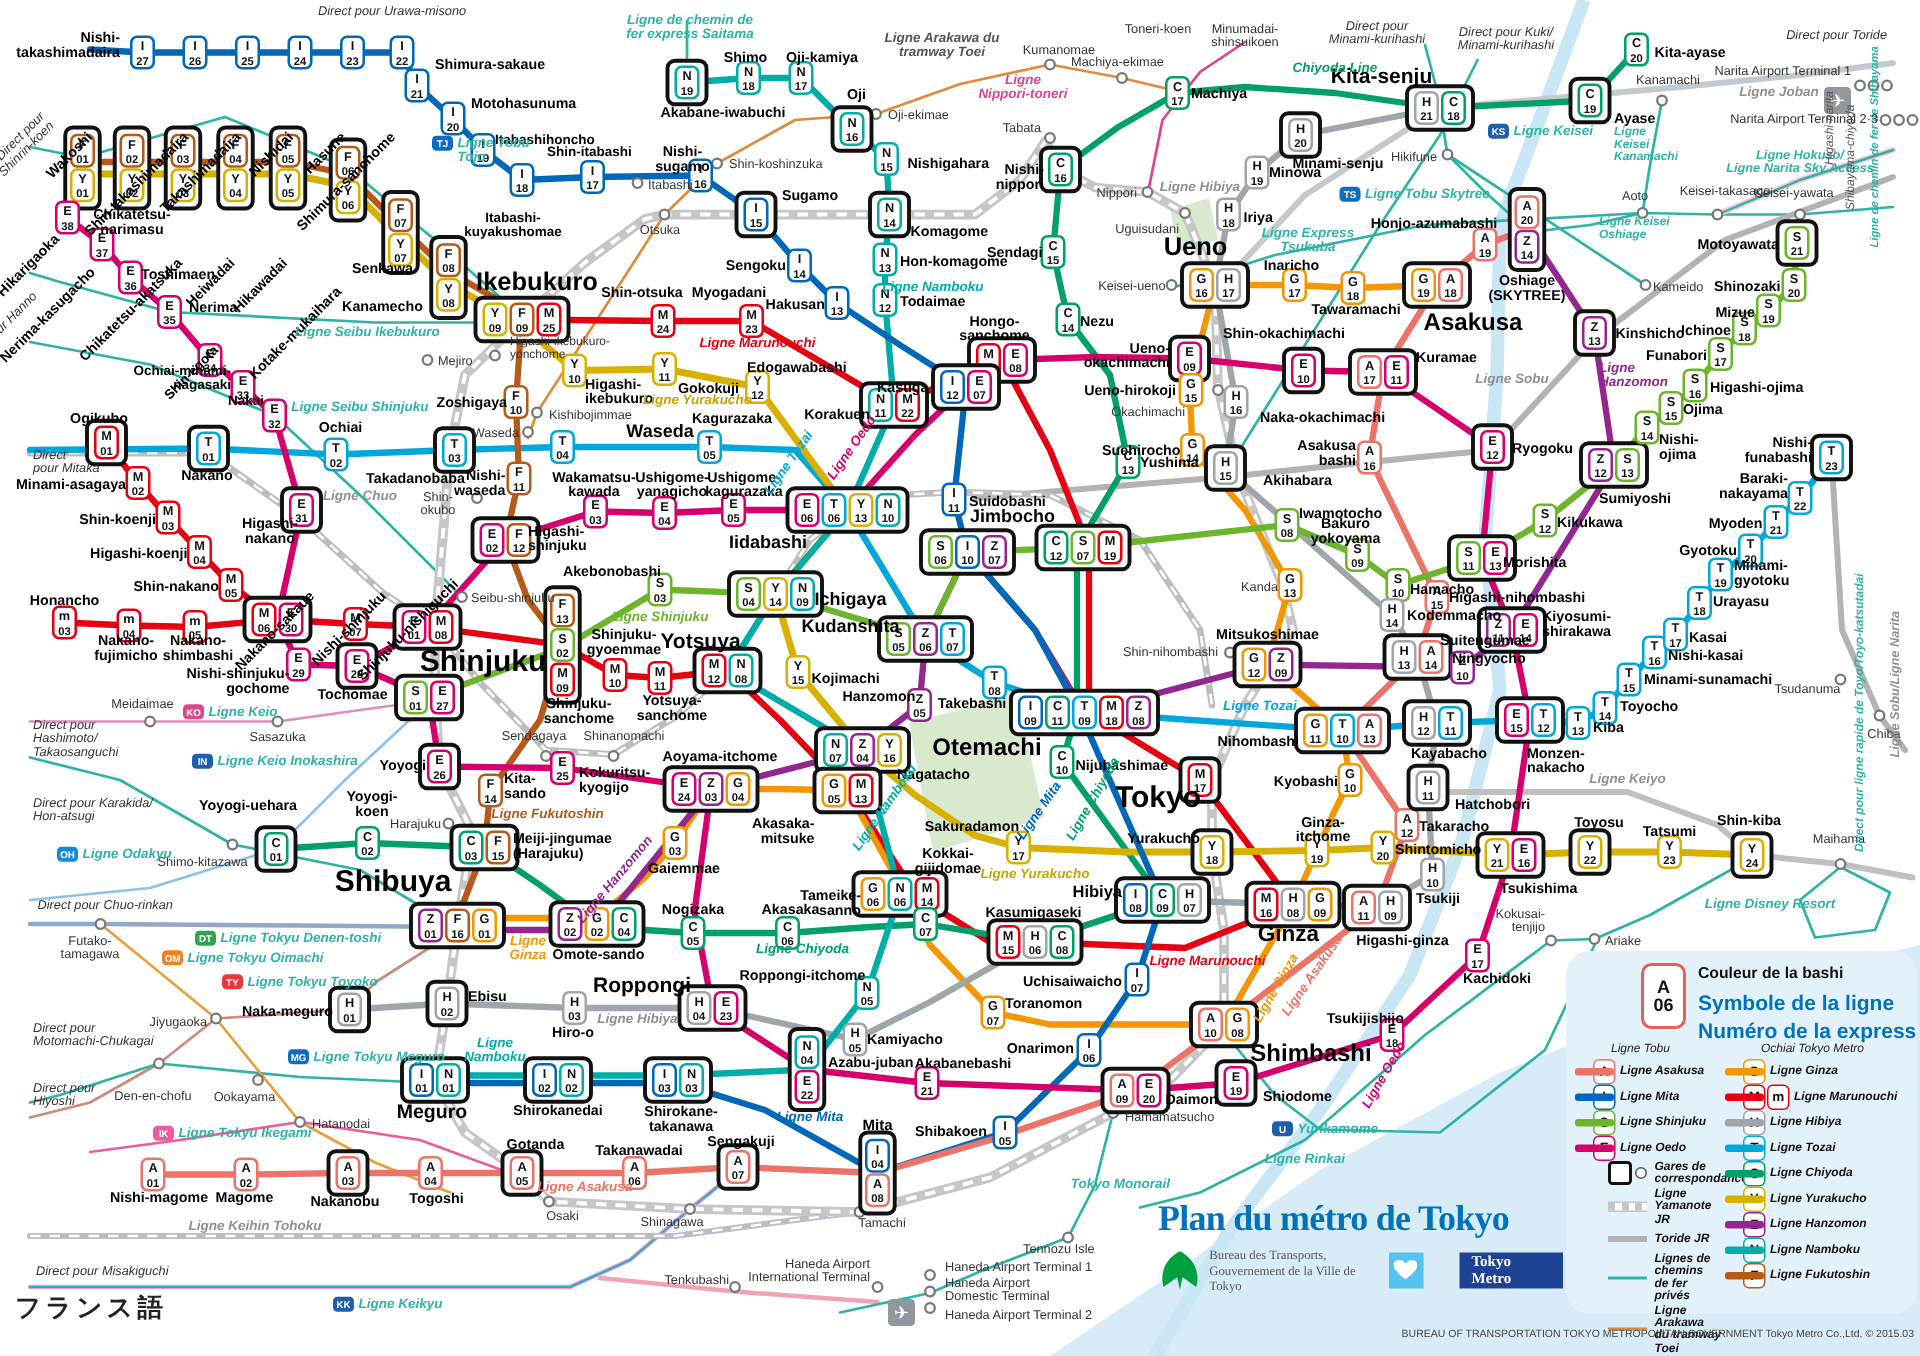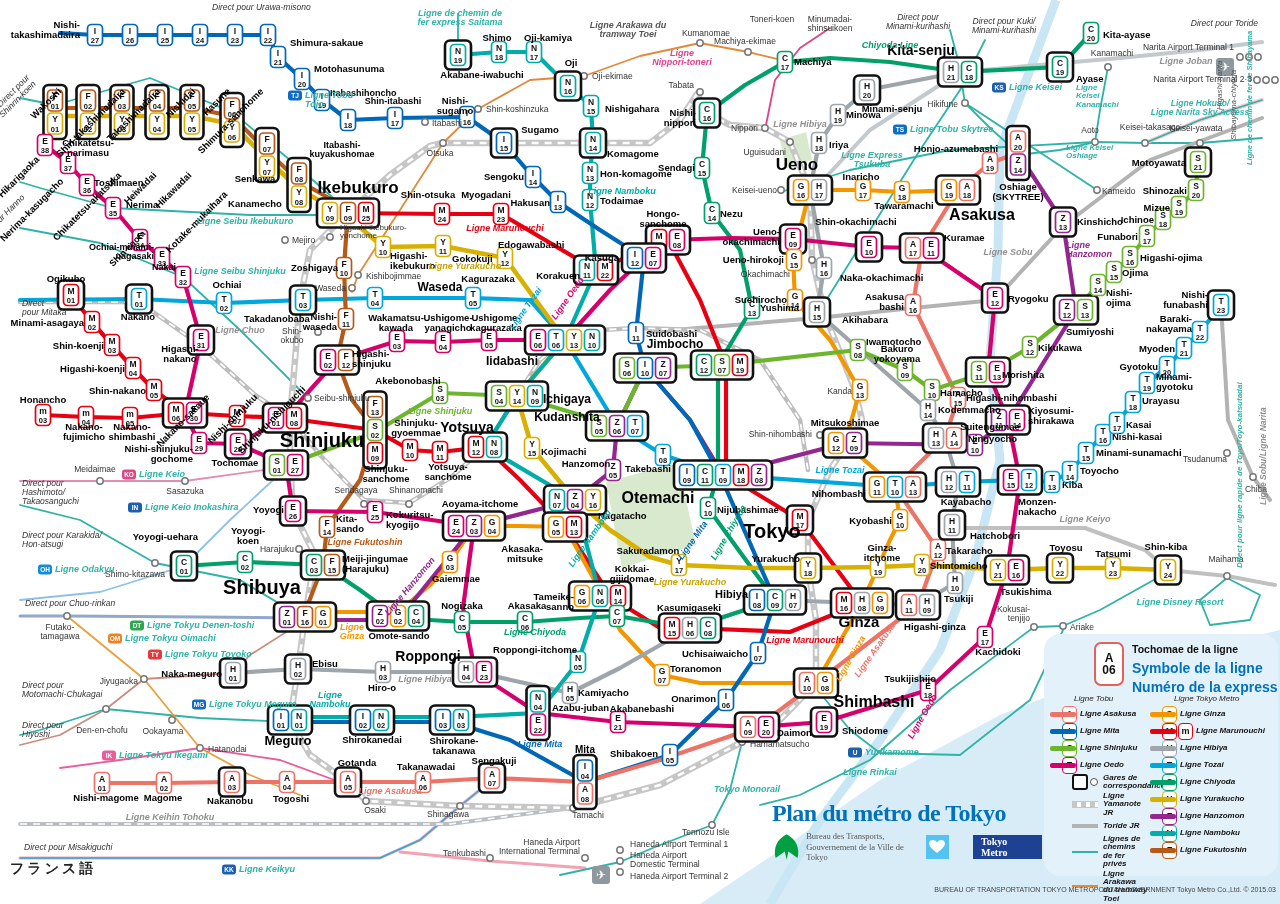--- a/index.html
+++ b/index.html
@@ -28,21 +28,21 @@
   .lg-name{font-size:8px;font-weight:bold;font-style:italic;color:#111;line-height:1.05;}
   .lg-extra-swatch{width:26px;flex:none;margin-right:5px;display:flex;align-items:center;justify-content:center;}
   .title-block{position:absolute;left:772px;top:800px;width:270px;font-family:Liberation Serif, serif;}
   .title-text{color:#0072BC;font-size:24px;font-weight:bold;letter-spacing:-0.5px;}
   .title-row{display:flex;align-items:center;margin-top:4px;gap:5px;}
   .subtitle{font-size:8.5px;color:#555;white-space:pre-line;line-height:1.25;width:118px;}
   .tm-logo{display:flex;}
   .tm-heart{width:24px;height:24px;background:#54C3F1;display:flex;align-items:center;justify-content:center;}
   .tm-name{height:24px;background:#1D4293;color:#fff;font-weight:bold;font-size:10px;
            display:flex;align-items:center;padding:0 8px;margin-left:24px;}
-  .lang-label{position:absolute;left:10px;top:860px;font-size:14px;color:#222;letter-spacing:3px;font-weight:bold;}
+  .lang-label{position:absolute;left:10px;top:860px;font-size:17px;color:#222;letter-spacing:3px;font-weight:bold;}
   .footer{position:absolute;right:4px;top:886px;font-size:7px;color:#444;}
 </style>
 </head>
 <body>
 
 <svg id="map-svg" width="1280" height="904" viewBox="0 0 1280 904">
     <polygon points="700,904 780,850 880,780 1000,715 1120,668 1280,630 1280,904" fill="#D8ECF7"></polygon>
     <polyline points="1056,0 1030,70 1000,150 998,250 990,360 1000,460 975,560 940,650 880,740 820,820 770,904" fill="none" stroke="#C9E6F5" stroke-width="9" stroke-linejoin="round"></polyline>
     <polygon points="606,482 678,463 696,545 622,568" fill="#D9E9CE"></polygon>
     <polygon points="780,140 806,132 812,160 786,168" fill="#D9E9CE"></polygon>
@@ -2691,21 +2691,21 @@
     </g>
   </svg>
 
 <div class="legend">
   <div class="lg-head">
     <div class="lg-sample">
       <span>A</span>
       <span>06</span>
     </div>
     <div class="lg-headlabels">
-      <div class="lg-color">Tochomae de la ligne</div>
+      <div class="lg-color">Couleur de la bashi</div>
       <div class="lg-blue">Symbole de la ligne</div>
       <div class="lg-blue">Numéro de la express</div>
     </div>
   </div>
   <div class="lg-cols">
     <div class="lg-col-left">
       <div class="lg-colhead">Ligne Tobu</div>
       <div id="lg-toei">
           <div class="lg-row">
             <div class="lg-swatch" style="background: rgb(236, 115, 104);"></div>
@@ -2767,21 +2767,21 @@
           <div class="lg-row lg-row-tall">
             <div class="lg-extra-swatch">
               <div style="width:26px;height:2px;background:#E0418C;"></div>
             </div>
             <div class="lg-name" style="white-space: pre-line;">Ligne
 Nippori-toneri</div>
           </div>
         </div>
     </div>
     <div class="lg-col-right">
-      <div class="lg-colhead">Ligne Tokyo Metro</div>
+      <div class="lg-colhead">Ochiai Tokyo Metro</div>
       <div id="lg-metro">
           <div class="lg-row">
             <div class="lg-swatch" style="background: rgb(243, 151, 0);"></div>
             <div class="lg-badge" style="border: 1.5px solid rgb(243, 151, 0);">G</div>
             <div class="lg-name">Ligne Ginza</div>
           </div>
           <div class="lg-row">
             <div class="lg-swatch" style="background: rgb(230, 0, 18);"></div>
             <div class="lg-badge" style="border: 1.5px solid rgb(230, 0, 18);">M</div>
             <div class="lg-badge" style="border: 1.5px solid rgb(230, 0, 18); margin-left: -2px;">m</div>

